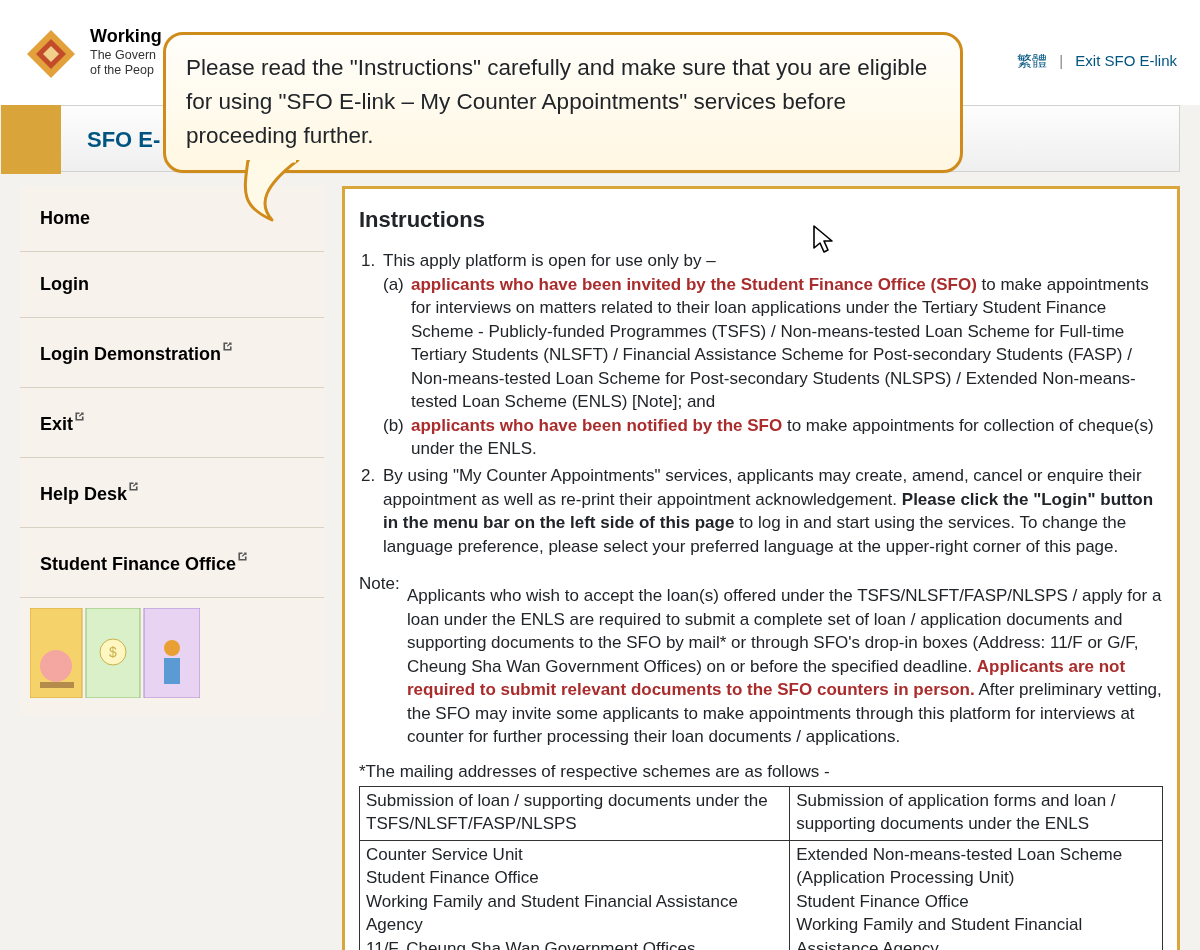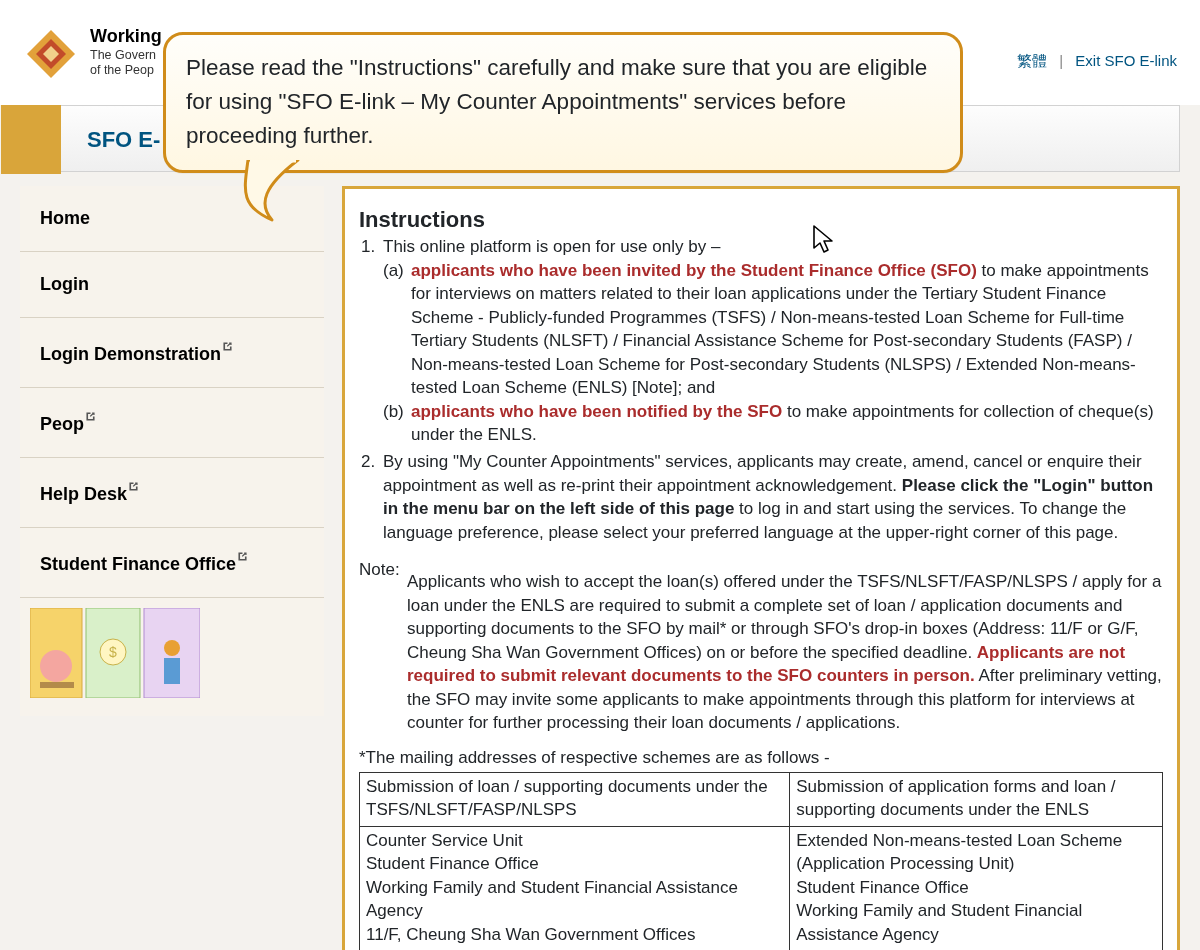--- a/index.html
+++ b/index.html
@@ -97,20 +97,21 @@
   }
   .panel {
     background: #fff;
     border: 3px solid #d8a63b;
     padding: 16px 14px 18px 14px;
     margin-bottom: 16px;
   }
   .panel h2 {
     font-size: 22px;
     font-weight: bold;
+    margin-bottom: 14px;
   }
   .panel, .panel2 { font-size: 17px; line-height: 1.38; }
   .panel ol { list-style: none; }
   .panel li.num { position: relative; padding-left: 24px; margin-bottom: 4px; }
   .panel li.num > .marker { position: absolute; left: 2px; top: 0; }
   .sub { position: relative; padding-left: 28px; }
   .sub > .marker { position: absolute; left: 0; top: 0; }
   .hl { color: #aa2c2c; font-weight: bold; }
   .strong { font-weight: bold; }
   .note-row { display: flex; margin-top: 14px; }
@@ -203,21 +204,21 @@
       </button>
       <button class="sb-item">
         <span>Login</span>
       </button>
       <button class="sb-item">
         <span>Login Demonstration</span><span class="ext-icon"><svg viewBox="0 0 16 16">
               <path d="M3 3h5v2H5v6h6V8h2v5H3V3zm7 0h3v3h-1.5V5.1L8.2 8.4 7.1 7.3 10.4 4H10V3z" fill="#555"></path>
             </svg></span>
       </button>
       <button class="sb-item">
-        <span>Peop</span><span class="ext-icon"><svg viewBox="0 0 16 16">
+        <span>Exit</span><span class="ext-icon"><svg viewBox="0 0 16 16">
               <path d="M3 3h5v2H5v6h6V8h2v5H3V3zm7 0h3v3h-1.5V5.1L8.2 8.4 7.1 7.3 10.4 4H10V3z" fill="#555"></path>
             </svg></span>
       </button>
       <button class="sb-item">
         <span>Help Desk</span><span class="ext-icon"><svg viewBox="0 0 16 16">
               <path d="M3 3h5v2H5v6h6V8h2v5H3V3zm7 0h3v3h-1.5V5.1L8.2 8.4 7.1 7.3 10.4 4H10V3z" fill="#555"></path>
             </svg></span>
       </button>
       <button class="sb-item">
         <span>Student Finance Office</span><span class="ext-icon"><svg viewBox="0 0 16 16">
@@ -238,21 +239,21 @@
         </svg>
       </div>
     </nav>
 
     <main class="content">
       <section class="panel">
         <h2>Instructions</h2>
         <ol>
           <li class="num">
             <span class="marker">1.</span>
-            <span>This online platform is open for use only by –</span>
+            <span>This apply platform is open for use only by –</span>
             <div class="sub">
               <span class="marker">(a)</span>
               <span class="hl">applicants who have been invited by the Student Finance Office (SFO)</span><span> to make appointments for interviews on matters related to their loan applications under the Tertiary Student Finance Scheme - Publicly-funded Programmes (TSFS) / Non-means-tested Loan Scheme for Full-time Tertiary Students (NLSFT) / Financial Assistance Scheme for Post-secondary Students (FASP) / Non-means-tested Loan Scheme for Post-secondary Students (NLSPS) / Extended Non-means-tested Loan Scheme (ENLS) [Note]; and</span>
             </div>
             <div class="sub">
               <span class="marker">(b)</span>
               <span class="hl">applicants who have been notified by the SFO</span><span> to make appointments for collection of cheque(s) under the ENLS.</span>
             </div>
           </li>
           <li class="num">

